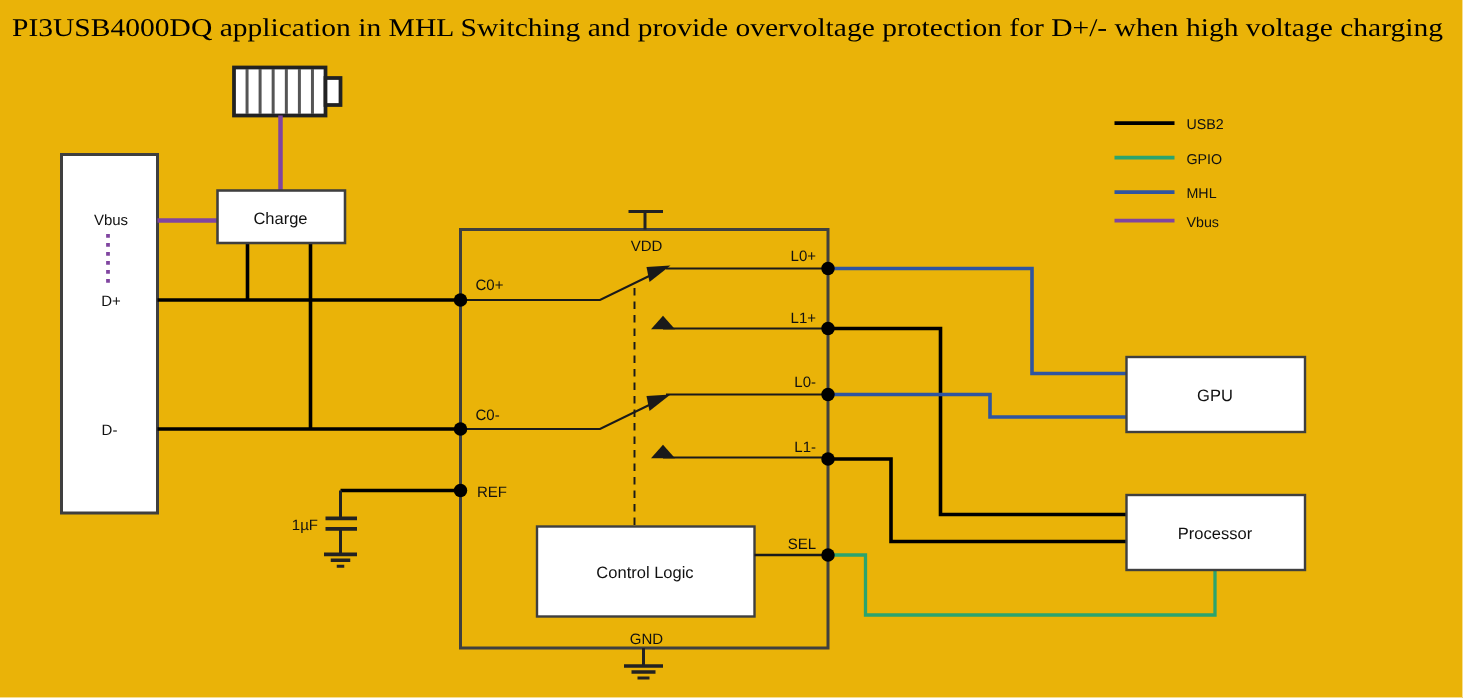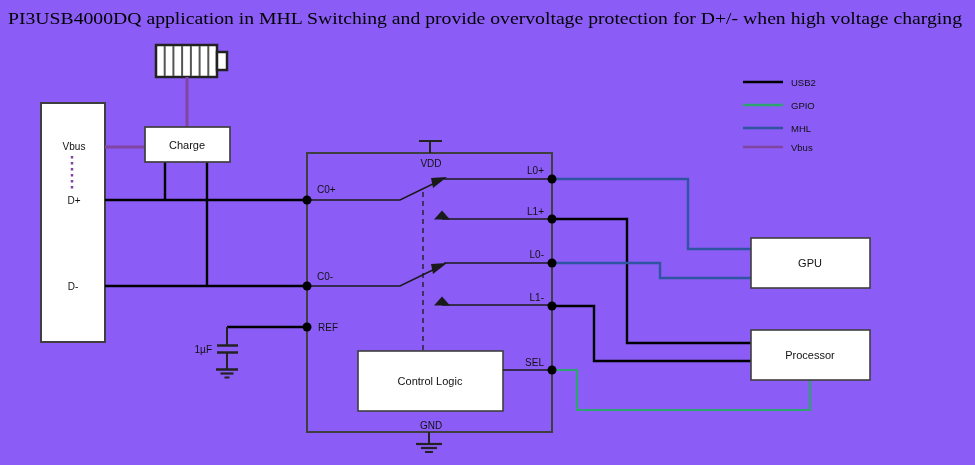--- a/index.html
+++ b/index.html
@@ -1,16 +1,16 @@
 <!DOCTYPE html>
 <html><head>
 <meta charset="utf-8">
 <style>
   html,body{margin:0;padding:0;background:#ffffff;}
-  .stage{position:relative;width:975px;height:465px;background:#8b5cf6;overflow:hidden;}
+  .stage{position:relative;width:975px;height:465px;background:#eab308;overflow:hidden;}
   svg{display:block;}
   text{font-family:"Liberation Sans",sans-serif;fill:#111111;}
   .title-text{font-family:"Liberation Serif",serif;font-size:17px;fill:#000000;}
   .blk-label{font-size:11px;}
   .pin-label{font-size:10px;}
   .legend-label{font-size:9.5px;}
   .cap-label{font-size:10px;}
 </style>
 </head>
 <body>

